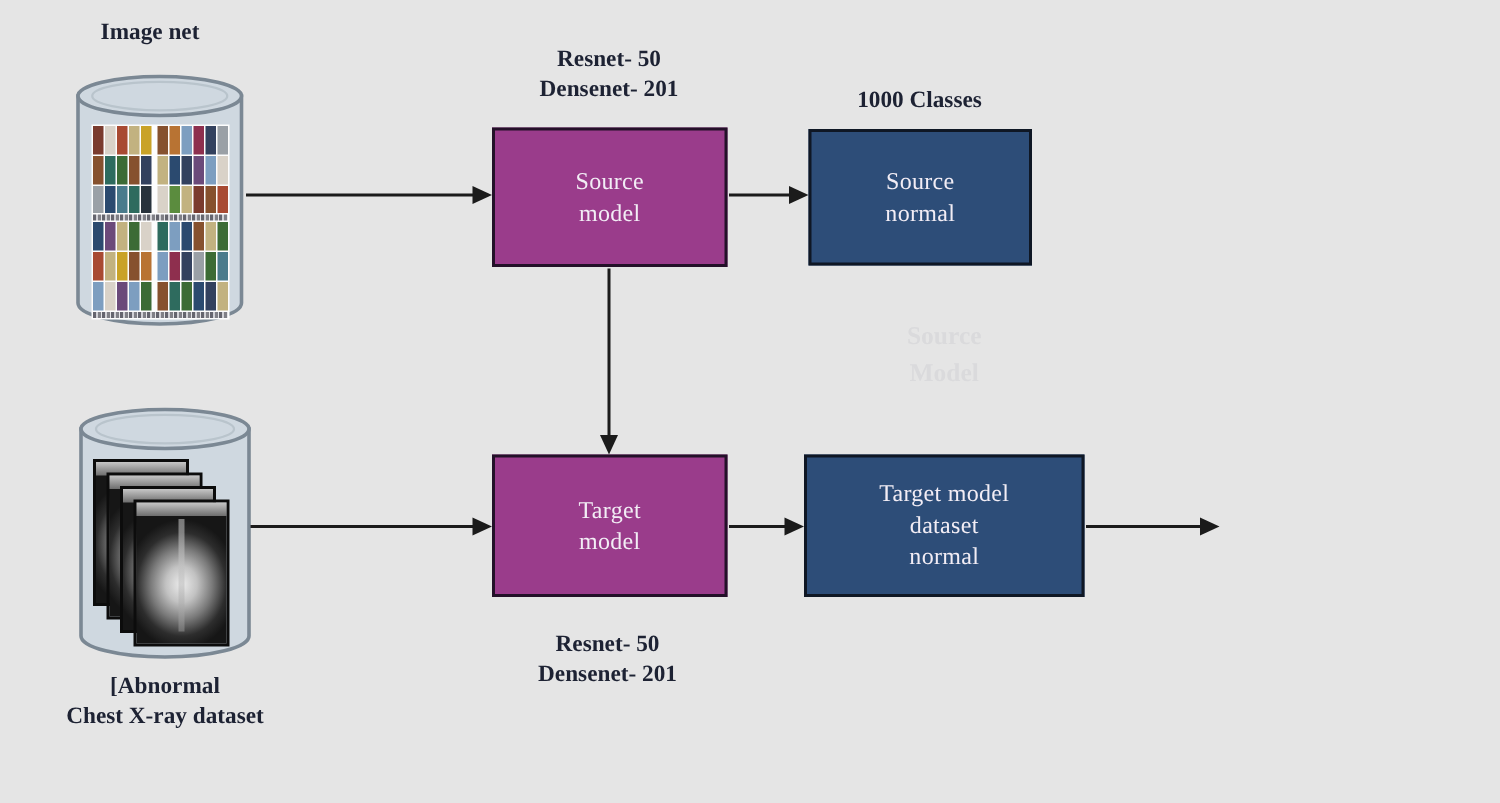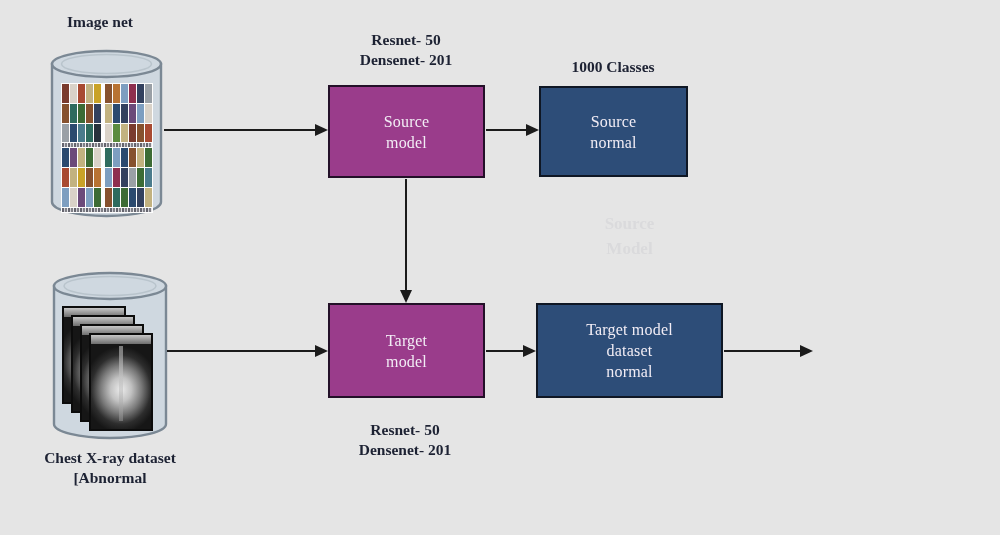--- a/index.html
+++ b/index.html
@@ -201,22 +201,22 @@
     </svg>
     <div class="xray-stack" id="xray-stack">
         <div class="xray" style="left: 0px; top: 0px; z-index: 1;"></div>
         <div class="xray" style="left: 9px; top: 9px; z-index: 2;"></div>
         <div class="xray" style="left: 18px; top: 18px; z-index: 3;"></div>
         <div class="xray" style="left: 27px; top: 27px; z-index: 4;"></div>
       </div>
   </div>
 
   <div class="lbl" style="left:10px;top:448px;width:200px;">
+    <div>[Abnormal</div>
     <div>Chest X-ray dataset</div>
-    <div>[Abnormal</div>
   </div>
 
   <div class="lbl" style="left:321px;top:30px;width:170px;">
     <div>Resnet- 50</div>
     <div>Densenet- 201</div>
   </div>
 
   <div class="lbl" style="left:538px;top:57px;width:150px;">1000 Classes</div>
 
   <div class="node node-model" style="left:328px;top:85px;width:157px;height:93px;">

